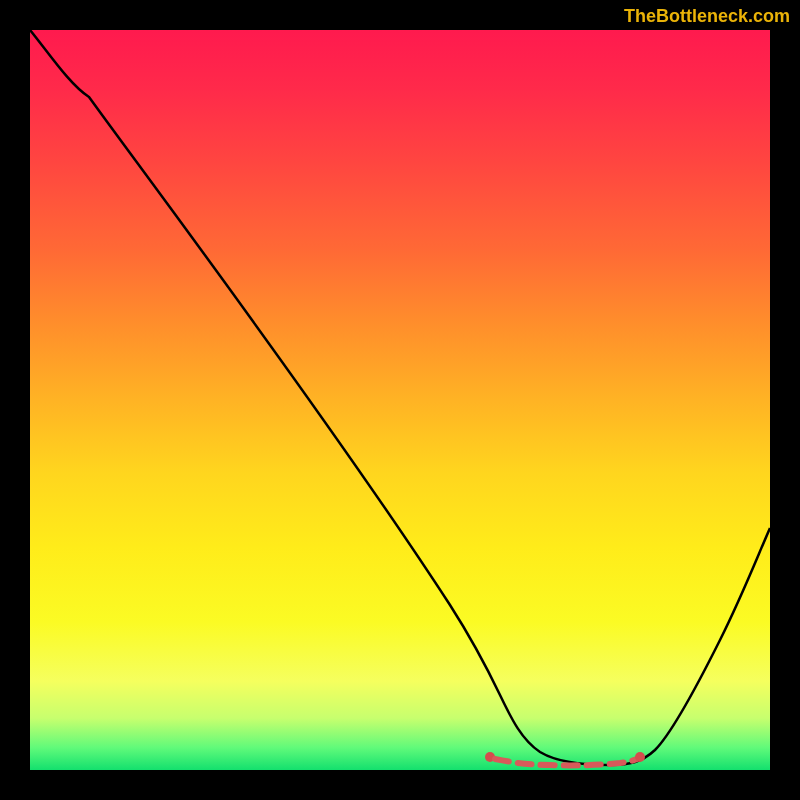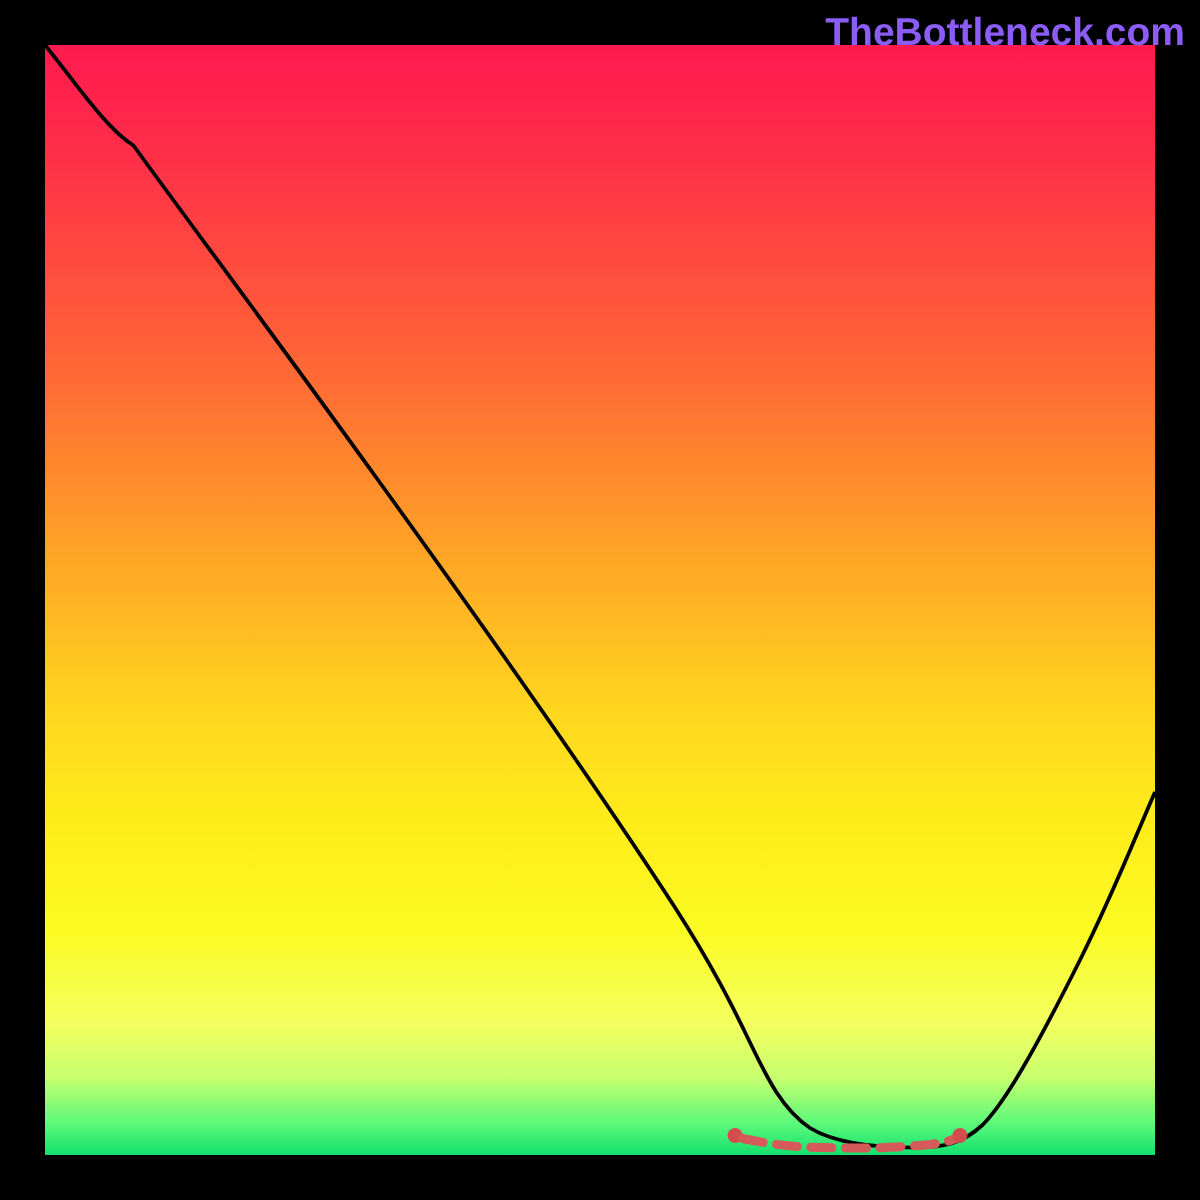--- a/index.html
+++ b/index.html
@@ -14,23 +14,23 @@
   .outer {
     position: relative;
     width: 800px;
     height: 800px;
     background: #000;
   }
   .watermark {
     position: absolute;
     top: 6px;
     right: 10px;
-    font-size: 26px;
+    font-size: 18px;
     font-weight: bold;
-    color: #8b5cf6;
+    color: #eab308;
     letter-spacing: 0px;
     z-index: 5;
     user-select: none;
   }
   .plot {
     position: absolute;
     left: 30px;
     top: 30px;
     width: 740px;
     height: 740px;

